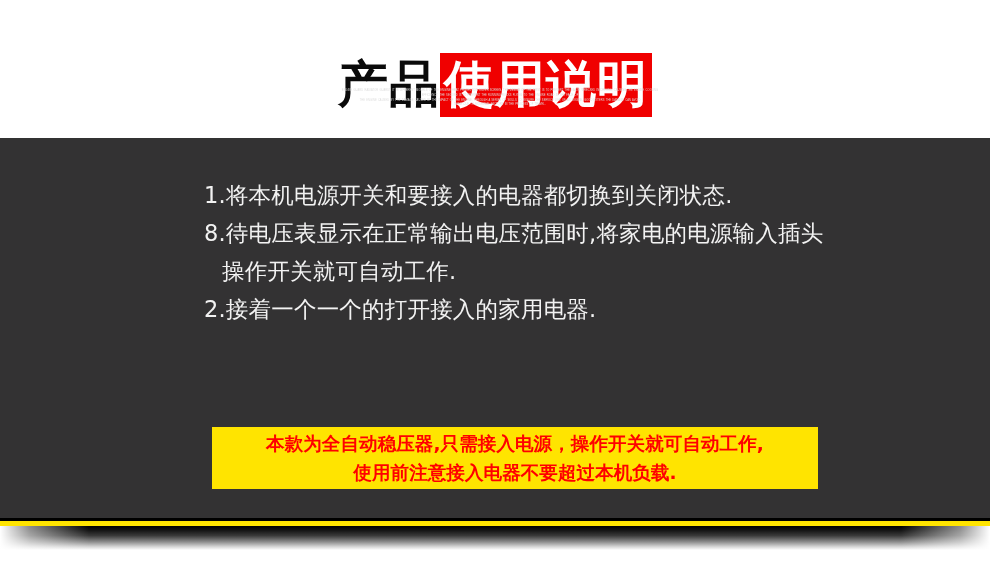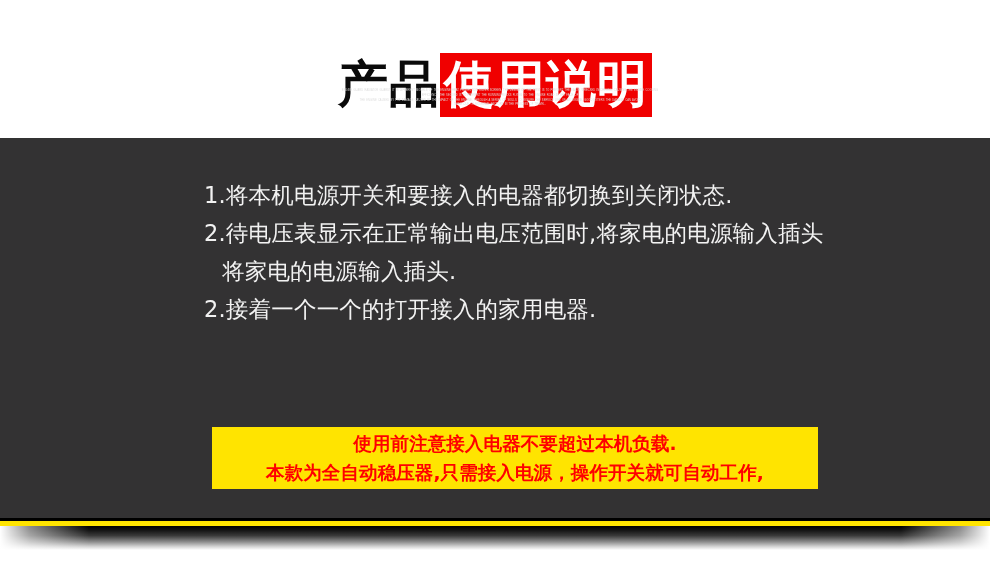--- a/index.html
+++ b/index.html
@@ -179,28 +179,28 @@
     <div>THE ENGINE CAUSED BY THE DAMAGE CAUSED BY THE IMPACT OF THE ENGINE, THROUGH A SERIES OF SKILLS TO ENSURE THE SERVICE LIFE OF AN ENGINE, GOOD ENTERS THE DAMAGE CAN AVOID</div>
     <div>SOME DUE TO EXTERNAL FACTORS IN THE PROCESS OF TRAVEL.</div>
   </div>
 
 </div>
 
 <div class="panel">
 
   <div class="steps">
     <div class="step">1.将本机电源开关和要接入的电器都切换到关闭状态.</div>
-    <div class="step">2.待电压表显示在正常输出电压范围时,将家电的电源输入插头</div>
-    <div class="step indent">将家电的电源输入插头.</div>
+    <div class="step">8.待电压表显示在正常输出电压范围时,将家电的电源输入插头</div>
+    <div class="step indent">操作开关就可自动工作.</div>
     <div class="step">2.接着一个一个的打开接入的家用电器.</div>
   </div>
 
   <div class="warn">
+    <div class="warn-line">本款为全自动稳压器,只需接入电源，操作开关就可自动工作,</div>
     <div class="warn-line">使用前注意接入电器不要超过本机负载.</div>
-    <div class="warn-line">本款为全自动稳压器,只需接入电源，操作开关就可自动工作,</div>
   </div>
 
 </div>
 
 <div class="stripe-black"></div>
 <div class="stripe-yellow"></div>
 <div class="stripe-shadow"></div>
 <div class="stripe-shadow-side"></div>
 <div class="footer-white"></div>
 

